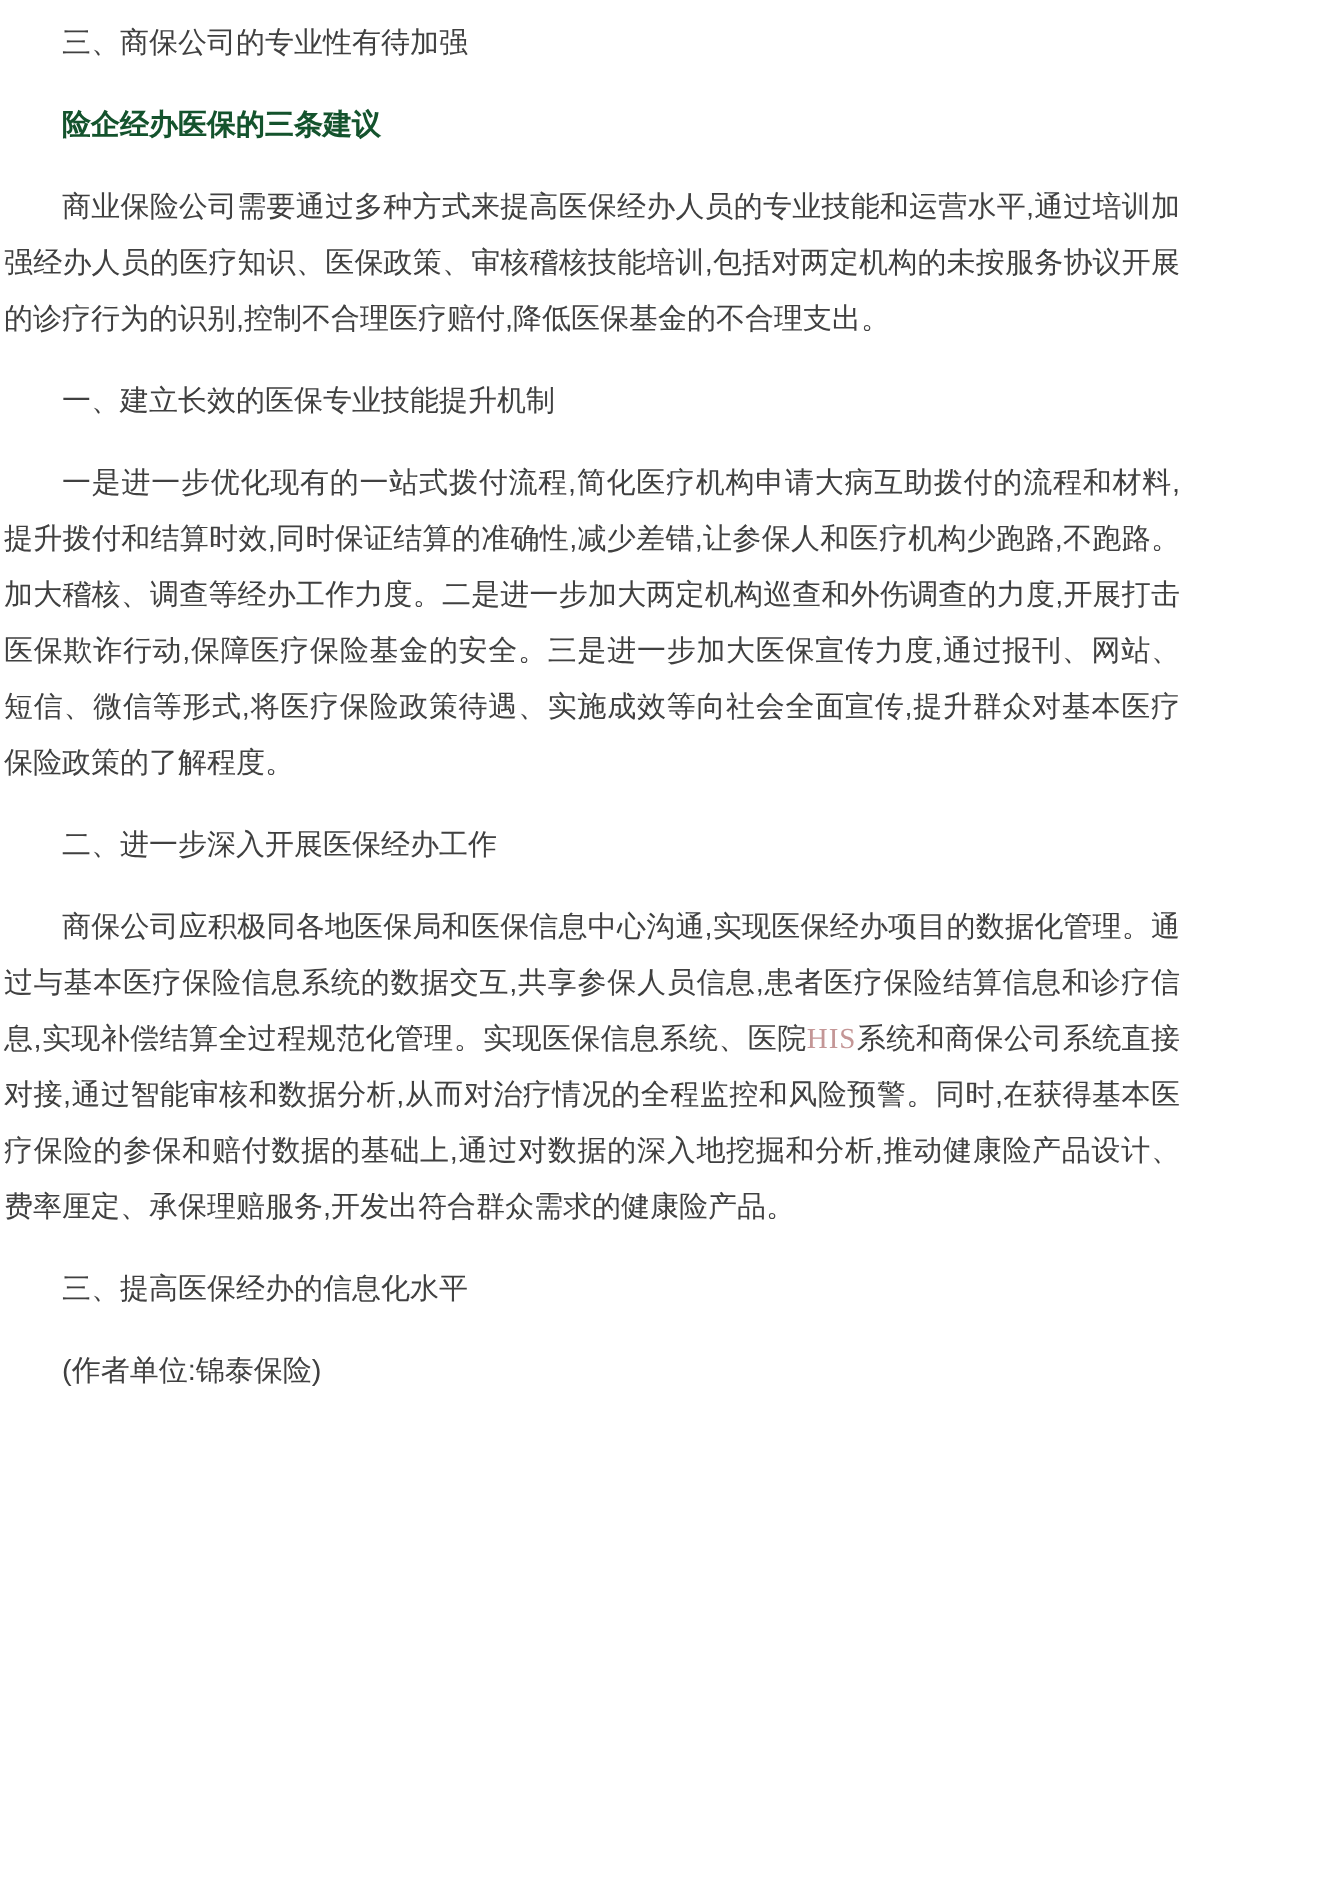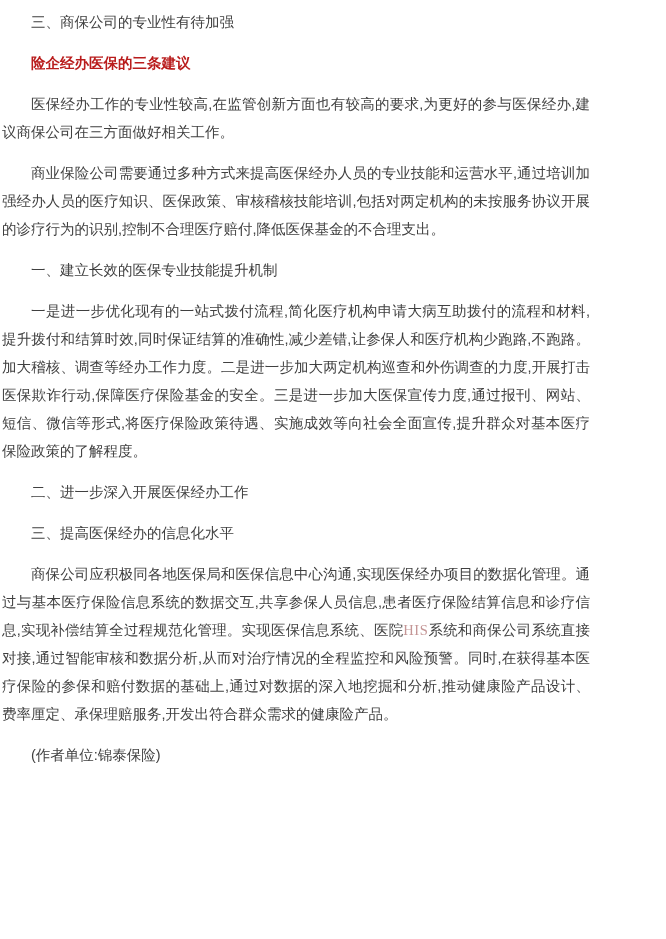--- a/index.html
+++ b/index.html
@@ -29,21 +29,21 @@
     text-indent: 2em;
     word-break: break-all;
   }
   .heading {
     font-weight: normal;
     font-size: 14.5px;
     color: #404040;
   }
   .heading-bold {
     font-weight: bold;
-    color: #b91c1c;
+    color: #14532d;
   }
   .latin-term {
     font-family: "Liberation Serif", "DejaVu Serif", serif;
     letter-spacing: 0.5px;
   }
   .term-drg {
     color: #4d4d4d;
   }
   .term-his {
     color: #c49696;
@@ -56,29 +56,28 @@
 <body>
 
 <div class="doc">
 
   <p class="block heading">三、商保公司的专业性有待加强</p>
 
 
 
   <p class="block heading-bold">险企经办医保的三条建议</p>
 
-  <p class="block">医保经办工作的专业性较高,在监管创新方面也有较高的要求,为更好的参与医保经办,建议商保公司在三方面做好相关工作。</p>
 
   <p class="block">商业保险公司需要通过多种方式来提高医保经办人员的专业技能和运营水平,通过培训加强经办人员的医疗知识、医保政策、审核稽核技能培训,包括对两定机构的未按服务协议开展的诊疗行为的识别,控制不合理医疗赔付,降低医保基金的不合理支出。</p>
 
   <p class="block heading">一、建立长效的医保专业技能提升机制</p>
 
   <p class="block">一是进一步优化现有的一站式拨付流程,简化医疗机构申请大病互助拨付的流程和材料,提升拨付和结算时效,同时保证结算的准确性,减少差错,让参保人和医疗机构少跑路,不跑路。加大稽核、调查等经办工作力度。二是进一步加大两定机构巡查和外伤调查的力度,开展打击医保欺诈行动,保障医疗保险基金的安全。三是进一步加大医保宣传力度,通过报刊、网站、短信、微信等形式,将医疗保险政策待遇、实施成效等向社会全面宣传,提升群众对基本医疗保险政策的了解程度。</p>
 
   <p class="block heading">二、进一步深入开展医保经办工作</p>
 
+  <p class="block"><span>商保公司应积极同各地医保局和医保信息中心沟通,实现医保经办项目的数据化管理。通过与基本医疗保险信息系统的数据交互,共享参保人员信息,患者医疗保险结算信息和诊疗信息,实现补偿结算全过程规范化管理。实现医保信息系统、医院</span><span class="latin-term term-his">HIS</span><span>系统和商保公司系统直接对接,通过智能审核和数据分析,从而对治疗情况的全程监控和风险预警。同时,在获得基本医疗保险的参保和赔付数据的基础上,通过对数据的深入地挖掘和分析,推动健康险产品设计、费率厘定、承保理赔服务,开发出符合群众需求的健康险产品。</span></p>
+
   <p class="block heading">三、提高医保经办的信息化水平</p>
-
-  <p class="block"><span>商保公司应积极同各地医保局和医保信息中心沟通,实现医保经办项目的数据化管理。通过与基本医疗保险信息系统的数据交互,共享参保人员信息,患者医疗保险结算信息和诊疗信息,实现补偿结算全过程规范化管理。实现医保信息系统、医院</span><span class="latin-term term-his">HIS</span><span>系统和商保公司系统直接对接,通过智能审核和数据分析,从而对治疗情况的全程监控和风险预警。同时,在获得基本医疗保险的参保和赔付数据的基础上,通过对数据的深入地挖掘和分析,推动健康险产品设计、费率厘定、承保理赔服务,开发出符合群众需求的健康险产品。</span></p>
 
   <p class="block footer-line">(作者单位:锦泰保险)</p>
 
 </div>
 
 </body></html>

